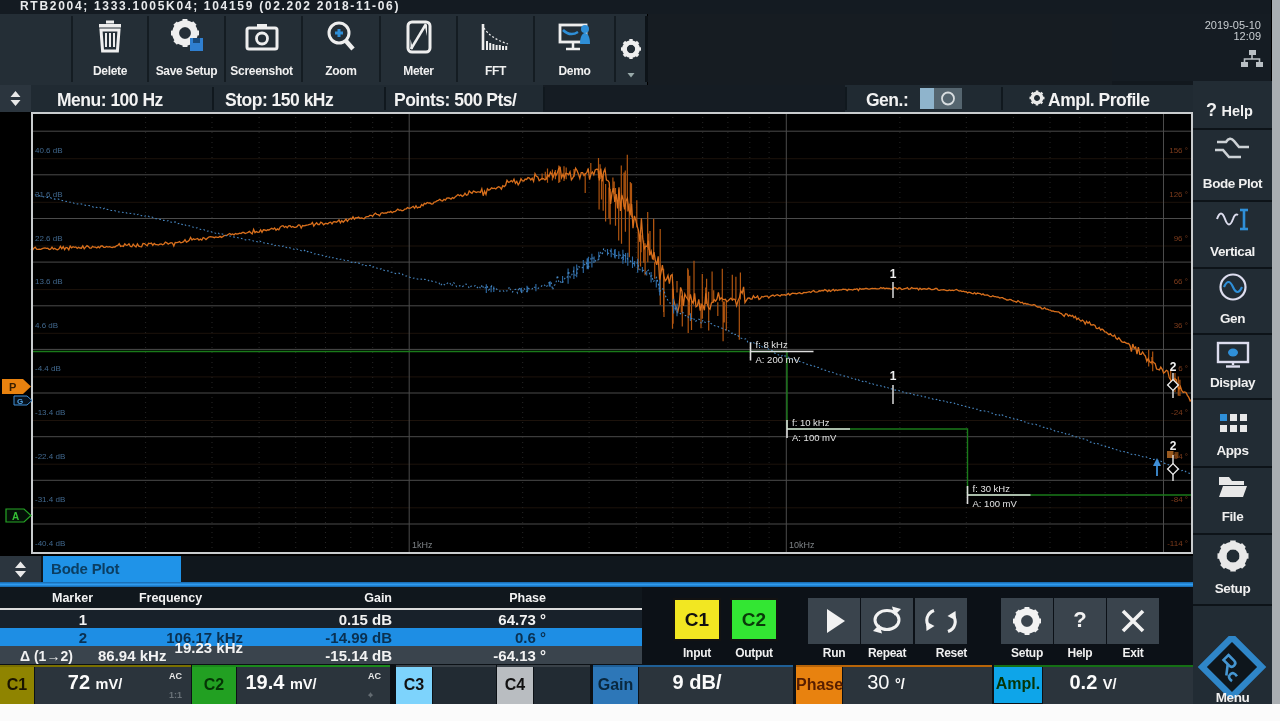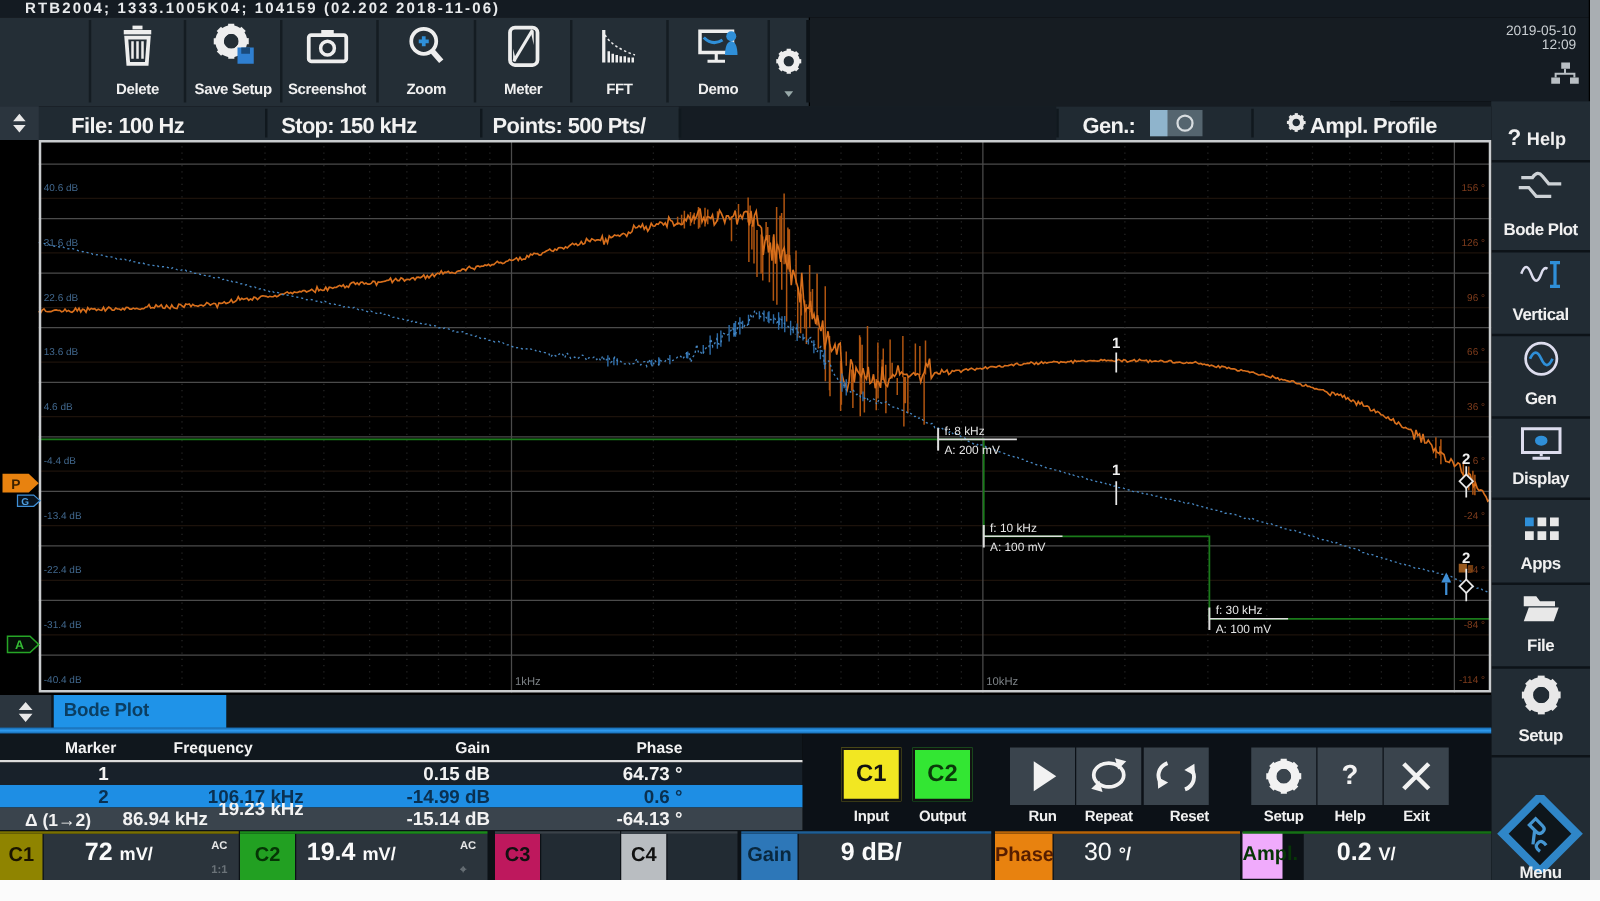--- a/index.html
+++ b/index.html
@@ -121,21 +121,21 @@
 <div class="abs" style="left:645px;top:16px;width:3px;height:66px;background:#0d1318;"></div>
 
 <div class="abs" style="left:1112px;top:81px;width:159px;height:4px;background:#12181e;"></div>
 <div class="abs" style="left:0;top:85px;width:1193px;height:27px;background:#202a32;"></div>
 <div class="abs" style="left:0;top:85px;width:31px;height:27px;background:#2b353e;">
  <svg width="31" height="27">
         <path d="M15.5 6 l5 6 h-10 z M15.5 21 l-5 -6 h10 z" fill="#e8e8e8"></path>
       </svg>
 </div>
 <div class="abs" style="left:543px;top:85px;width:302px;height:27px;background:#151c23;"></div>
-<div class="abs" style="left:57px;top:90px;color:#f2f2f2;font-size:17.5px;font-weight:bold;letter-spacing:-0.5px;">File: 100 Hz</div>
+<div class="abs" style="left:57px;top:90px;color:#f2f2f2;font-size:17.5px;font-weight:bold;letter-spacing:-0.5px;">Menu: 100 Hz</div>
 <div class="abs" style="left:225px;top:90px;color:#f2f2f2;font-size:17.5px;font-weight:bold;letter-spacing:-0.5px;">Stop: 150 kHz</div>
 <div class="abs" style="left:394px;top:90px;color:#f2f2f2;font-size:17.5px;font-weight:bold;letter-spacing:-0.5px;">Points: 500 Pts/</div>
 <div class="abs" style="left:212px;top:87px;width:2px;height:23px;background:#10181e;"></div>
 <div class="abs" style="left:384px;top:87px;width:2px;height:23px;background:#10181e;"></div>
 <div class="abs" style="left:543px;top:87px;width:2px;height:23px;background:#10181e;"></div>
 <div class="abs" style="left:845px;top:87px;width:2px;height:23px;background:#10181e;"></div>
 <div class="abs" style="left:1001px;top:87px;width:2px;height:23px;background:#10181e;"></div>
 
 <div class="abs" style="left:866px;top:90px;color:#f2f2f2;font-size:17.5px;font-weight:bold;letter-spacing:-0.5px;">Gen.:</div>
 <div class="abs" style="left:920px;top:88px;width:42px;height:21px;background:#55656f;">
@@ -441,21 +441,21 @@
 <div class="abs" style="left:169px;top:671px;color:#e8e8e8;font-size:9px;font-weight:bold;">AC</div>
 <div class="abs" style="left:169px;top:690px;color:#6a7278;font-size:9px;font-weight:bold;">1:1</div>
 <div class="abs" style="left:192px;top:667px;width:44px;height:37px;background:#22a022;">
       <div class="chlab" style="color:#053505;line-height:36px;font-size:16px;">C2</div>
     </div>
 <div class="abs" style="left:237px;top:667px;width:153px;height:37px;background:#2b343c;"></div>
 <div class="abs" style="left:192px;top:664.5px;width:198px;height:2.5px;background:#1b8a1b;"></div>
 <div class="abs" style="left:226px;top:671px;width:110px;color:#fafafa;font-size:20px;text-align:center;"><span style="font-weight:bold;">19.4</span> <span style="font-size:14.5px;font-weight:bold;">mV/</span></div>
 <div class="abs" style="left:368px;top:671px;color:#e8e8e8;font-size:9px;font-weight:bold;">AC</div>
 <div class="abs" style="left:368px;top:690px;color:#6a7278;font-size:9px;font-weight:bold;">⌖</div>
-<div class="abs" style="left:396px;top:667px;width:36px;height:37px;background:#be185d;">
+<div class="abs" style="left:396px;top:667px;width:36px;height:37px;background:#7dd3fc;">
       <div class="chlab" style="color:#111;line-height:36px;font-size:16px;">C3</div>
     </div>
 <div class="abs" style="left:433px;top:667px;width:63px;height:37px;background:#222b33;"></div>
 <div class="abs" style="left:396px;top:664.5px;width:100px;height:2.5px;background:#3a4249;"></div>
 <div class="abs" style="left:497px;top:667px;width:36px;height:37px;background:#b9bdc1;">
       <div class="chlab" style="color:#111;line-height:36px;font-size:16px;">C4</div>
     </div>
 <div class="abs" style="left:534px;top:667px;width:56px;height:37px;background:#222b33;"></div>
 <div class="abs" style="left:497px;top:664.5px;width:93px;height:2.5px;background:#3a4249;"></div>
 <div class="abs" style="left:593px;top:667px;width:45px;height:37px;background:#2d77b8;">
@@ -463,20 +463,20 @@
     </div>
 <div class="abs" style="left:639px;top:667px;width:154px;height:37px;background:#2b343c;"></div>
 <div class="abs" style="left:593px;top:664.5px;width:200px;height:2.5px;background:#1f5f96;"></div>
 <div class="abs" style="left:642px;top:671px;width:110px;color:#fafafa;font-size:20px;text-align:center;"><span style="font-weight:bold;">9</span> <span style="font-size:20px;font-weight:bold;">dB/</span></div>
 <div class="abs" style="left:796px;top:667px;width:46px;height:37px;background:#e8820f;">
       <div class="chlab" style="color:#571e00;line-height:36px;font-size:16px;">Phase</div>
     </div>
 <div class="abs" style="left:843px;top:667px;width:149px;height:37px;background:#2b343c;"></div>
 <div class="abs" style="left:796px;top:664.5px;width:196px;height:2.5px;background:#b86408;"></div>
 <div class="abs" style="left:831px;top:671px;width:110px;color:#fafafa;font-size:20px;text-align:center;"><span style="font-weight:normal;">30</span> <span style="font-size:14.5px;font-weight:bold;">°/</span></div>
-<div class="abs" style="left:994px;top:666px;width:32px;height:37px;background:#f0abfc;">
+<div class="abs" style="left:994px;top:666px;width:48px;height:37px;background:#0ea5e9;">
       <div class="chlab" style="color:#063506;line-height:36px;font-size:16px;">Ampl.</div>
     </div>
 <div class="abs" style="left:1043px;top:667px;width:150px;height:37px;background:#2b343c;"></div>
 <div class="abs" style="left:994px;top:664.5px;width:199px;height:2.5px;background:#157015;"></div>
 <div class="abs" style="left:1038px;top:671px;width:110px;color:#fafafa;font-size:20px;text-align:center;"><span style="font-weight:bold;">0.2</span> <span style="font-size:14.5px;font-weight:bold;">V/</span></div>
 
 <div class="abs" style="left:0;top:704px;width:1280px;height:17px;background:#fbfbfb;"></div>
 </div>
 </body></html>

